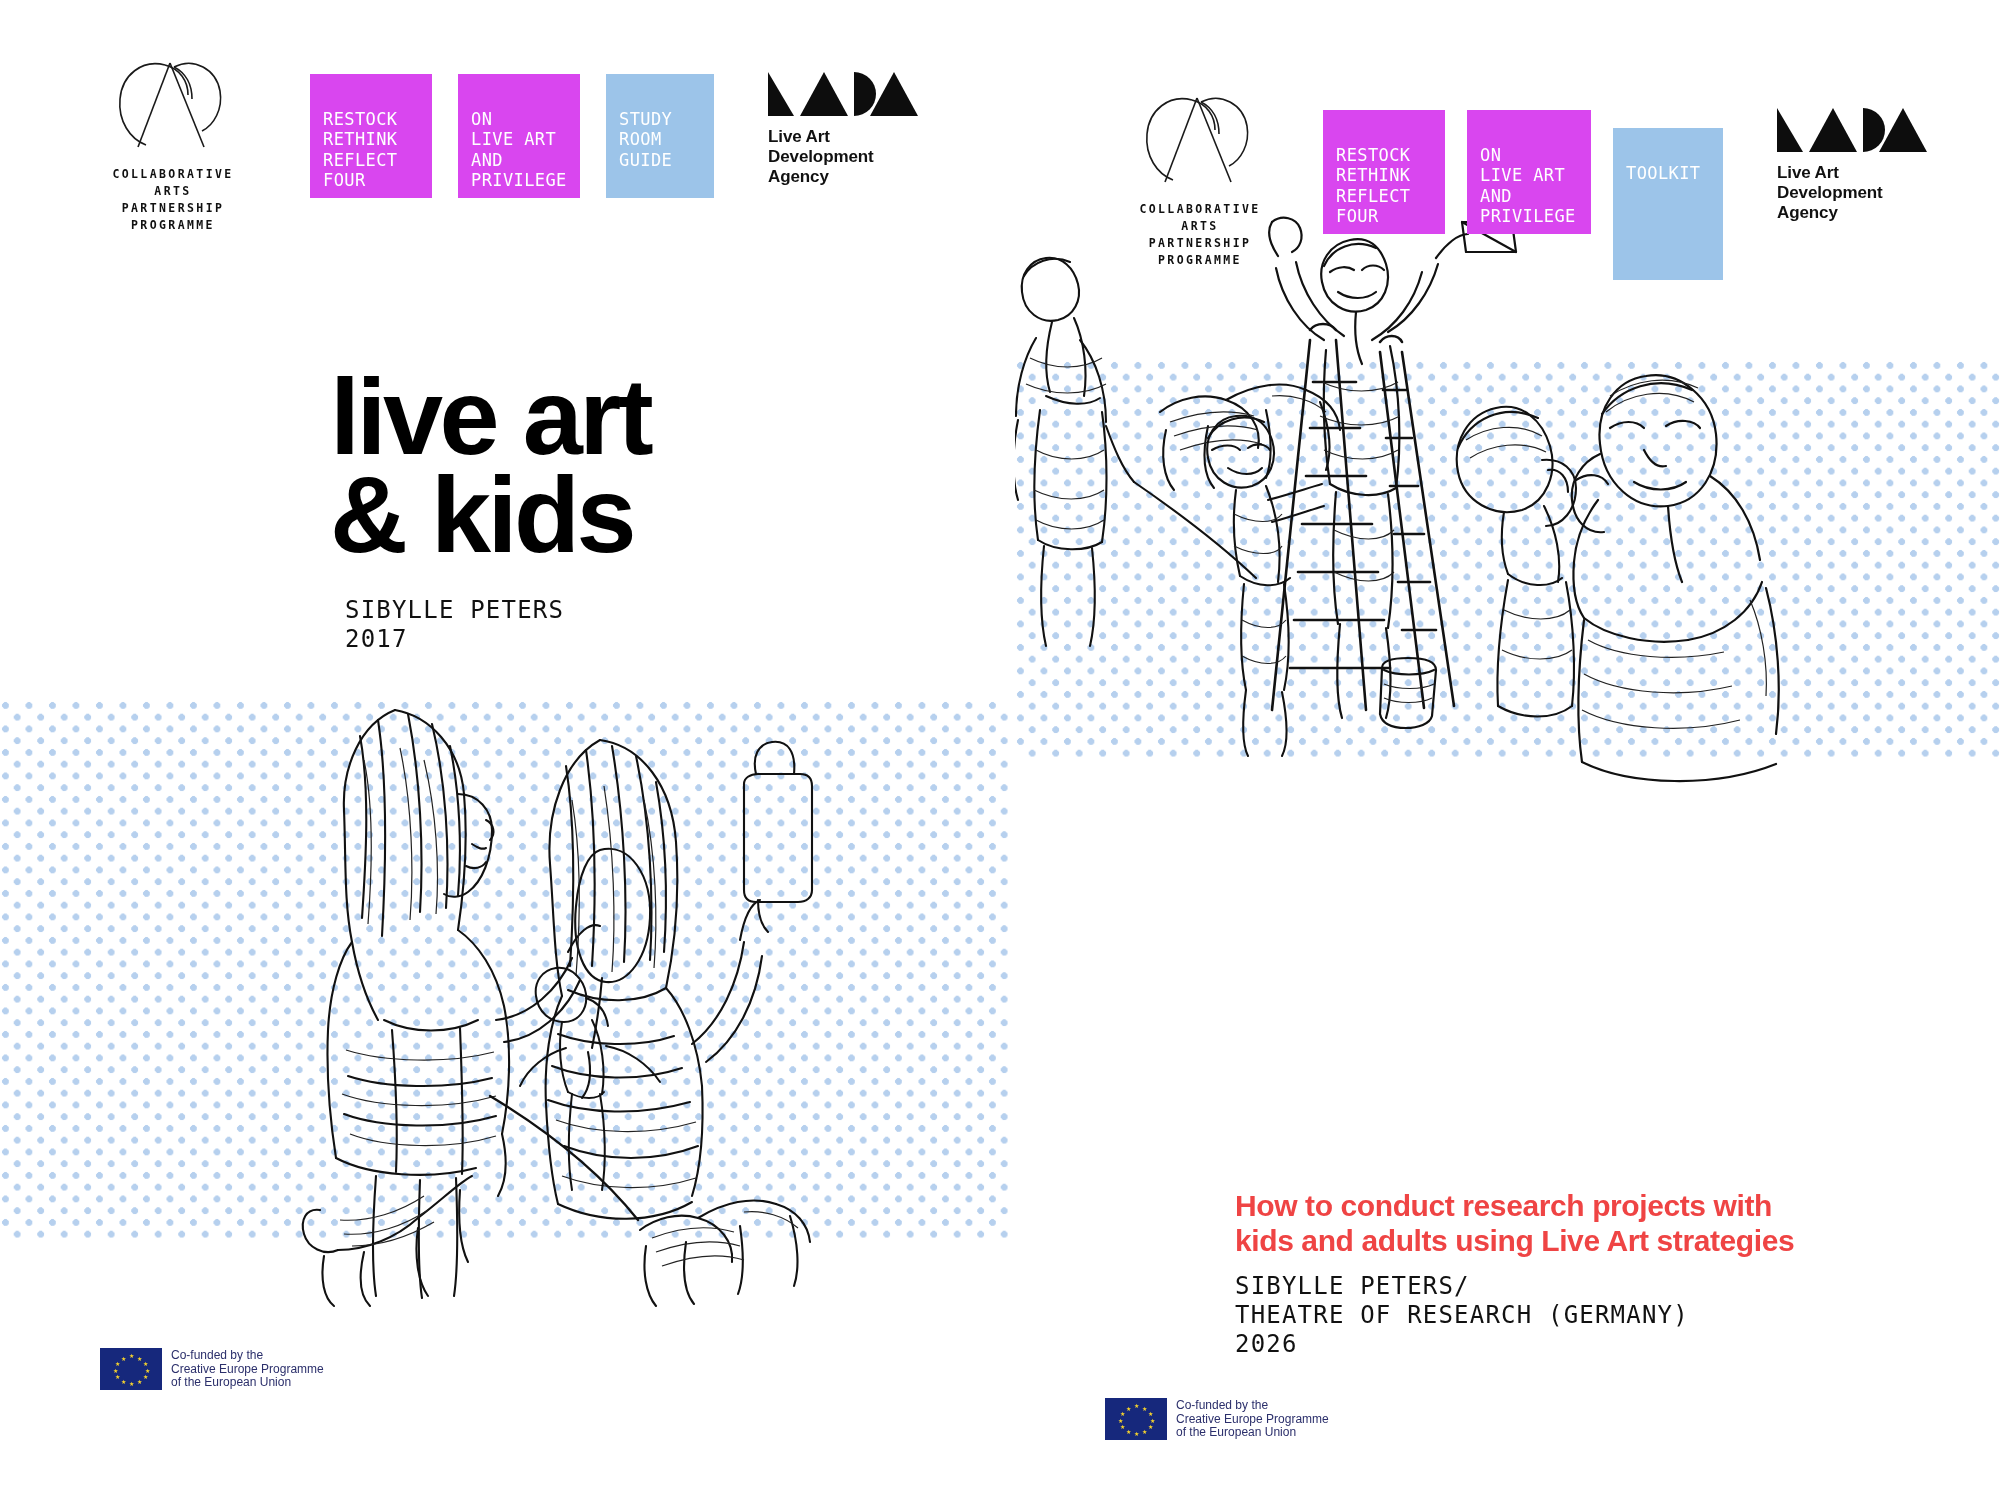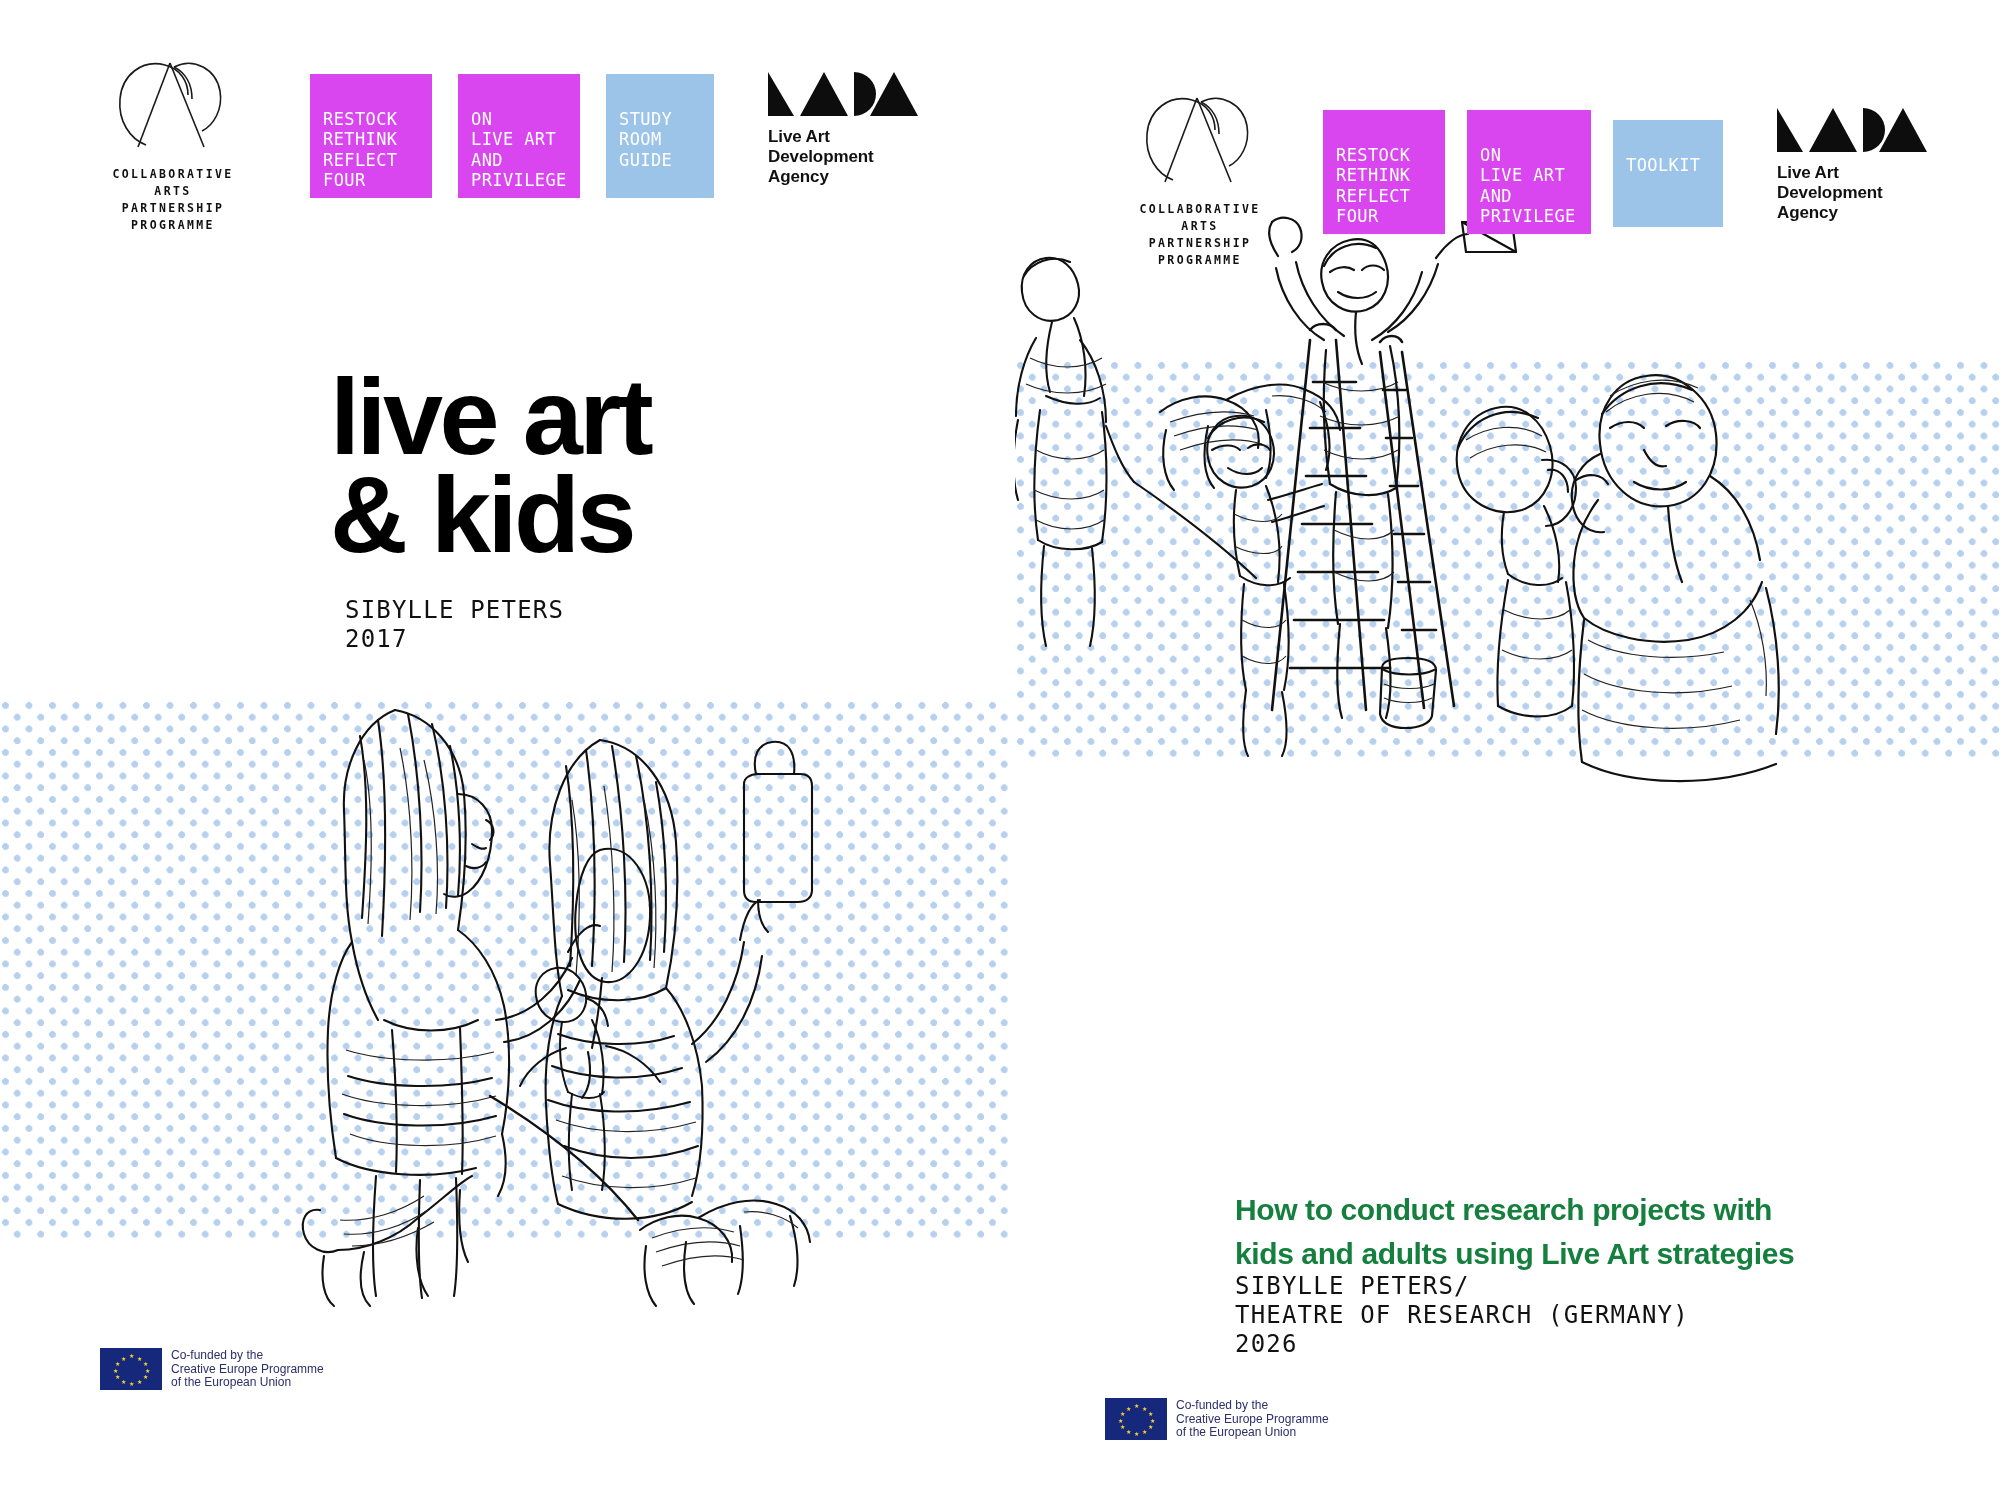--- a/index.html
+++ b/index.html
@@ -65,22 +65,22 @@
   .title{
     position:absolute;z-index:7;color:#000;
     font-family:"Liberation Sans",sans-serif;
     font-weight:bold;letter-spacing:-3.5px;
     white-space:pre-line;
   }
   .title-left {left:330px; top:368px; font-size:108px; line-height:98px;}
   .title-right{left:1228px;top:985px; font-size:108px; line-height:98px;}
 
   .subtitle{
-    position:absolute;z-index:7;color:#15803d;font-weight:bold;
-    font-size:30px;line-height:44px;letter-spacing:-0.4px;white-space:pre-line;
+    position:absolute;z-index:7;color:#ef4444;font-weight:bold;
+    font-size:30px;line-height:35px;letter-spacing:-0.4px;white-space:pre-line;
   }
   .subtitle-right{left:1235px;top:1188px;}
 
   .byline{
     position:absolute;z-index:7;color:#111;
     font-family:"DejaVu Sans Mono","Liberation Mono",monospace;
     font-size:24px;line-height:29px;letter-spacing:1.2px;white-space:pre-line;
   }
   .byline-left {left:345px; top:596px;}
   .byline-right{left:1235px;top:1272px;}
@@ -531,21 +531,21 @@
 RETHINK
 REFLECT
 FOUR</span>
       </div>
       <div class="tag purple" style="left:452px;top:110px;width:124px;height:124px;">
         <span>ON
 LIVE ART
 AND
 PRIVILEGE</span>
       </div>
-      <div class="tag blue" style="left:598px;top:120px;width:110px;height:107px;">
+      <div class="tag blue" style="left:598px;top:128px;width:110px;height:152px;">
         <span>TOOLKIT</span>
       </div>
 
       <div class="lada" style="left:762px;top:108px;position:absolute;">
         <svg width="152" height="46" viewBox="0 0 152 46">
           <polygon points="0,0 0,44 26,44" fill="#0d0d0d"></polygon>
           <polygon points="56,0 32,44 80,44" fill="#0d0d0d"></polygon>
           <path d="M86 0 A22 22 0 0 1 86 44 Z" fill="#0d0d0d"></path>
           <polygon points="126,0 102,44 150,44" fill="#0d0d0d"></polygon>
         </svg>

